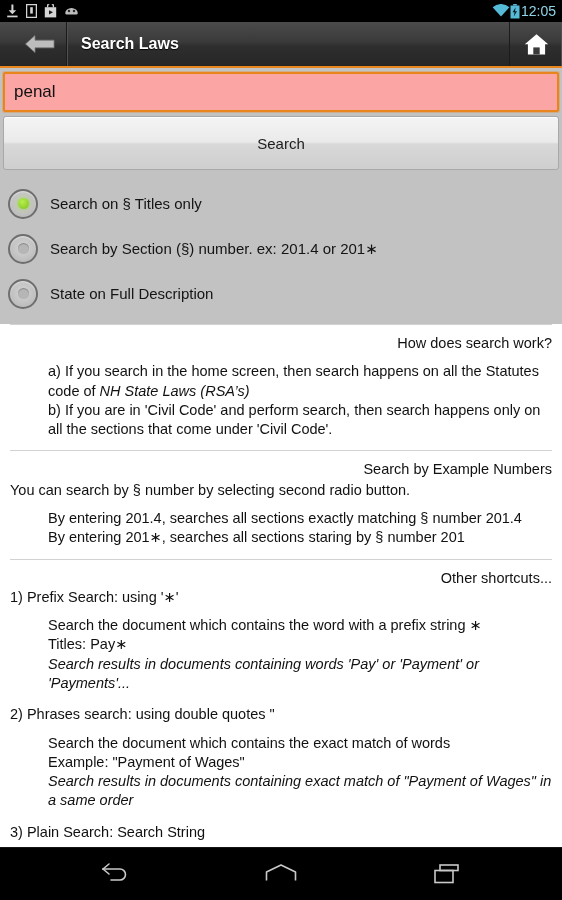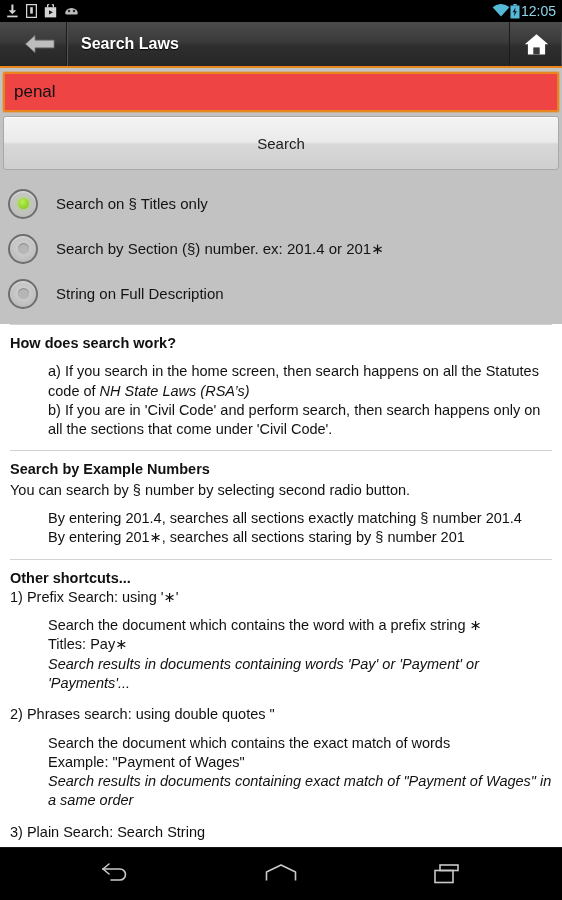--- a/index.html
+++ b/index.html
@@ -94,21 +94,21 @@
     flex: 0 0 auto;
     padding: 0 0 0 0;
   }
   .input-wrap {
     padding: 4px 3px 2px 3px;
   }
   .search-input {
     box-sizing: border-box;
     width: 100%;
     height: 40px;
-    background: #ef4444;
+    background: #fca5a5;
     border: 2px solid #e8861d;
     border-radius: 2px;
     font-size: 17px;
     font-family: "Liberation Sans", sans-serif;
     color: #111;
     padding: 0 9px;
     outline: none;
     box-shadow: 0 0 0 1px rgba(232,134,29,0.35);
   }
   .btn-wrap {
@@ -130,21 +130,20 @@
   }
   .radios {
     padding: 6px 0 8px 0;
   }
   .radio-row {
     display: flex;
     align-items: center;
     height: 45px;
     padding-left: 8px;
     cursor: pointer;
-    gap: 6px;
   }
   .radio-mark {
     width: 26px;
     height: 26px;
     border-radius: 50%;
     flex: 0 0 auto;
     background: radial-gradient(circle at 50% 45%, #d5d5d5 0%, #c0c0c0 62%, #ababab 100%);
     border: 2px solid #6e6e6e;
     box-shadow: inset 0 1px 2px rgba(255,255,255,0.55);
     display: flex;
@@ -184,23 +183,24 @@
     font-size: 15px;
     padding: 9px 0 9px 0;
     color: #000;
   }
   .hr {
     height: 1px;
     background: #d2d2d2;
     margin: 0 0 0 0;
   }
   .h-head {
-    font-weight: bold;
+    font-weight: normal;
     font-size: 14.5px;
     margin-top: 9px;
+    text-align: right;
   }
   .h-body {
     margin-top: 1px;
   }
   .indent {
     margin-left: 38px;
     margin-top: 9px;
   }
   .ital { font-style: italic; }
   .bold { font-weight: normal; }
@@ -299,21 +299,21 @@
       <div class="radio-row">
         <span class="radio-mark">
             <span class="radio-dot"></span>
           </span>
         <span class="radio-label">Search by Section (§) number. ex: 201.4 or 201∗</span>
       </div>
       <div class="radio-row">
         <span class="radio-mark">
             <span class="radio-dot"></span>
           </span>
-        <span class="radio-label">String on Full Description</span>
+        <span class="radio-label">State on Full Description</span>
       </div>
     </div>
   </div>
 
   <div class="helppanel">
     <div class="hr"></div>
 
     <div class="h-head">How does search work?</div>
     <div class="indent">
       <span>a) If you search in the home screen, then search happens on all the Statutes code of </span><span class="ital">NH State Laws (RSA’s)</span><br>

